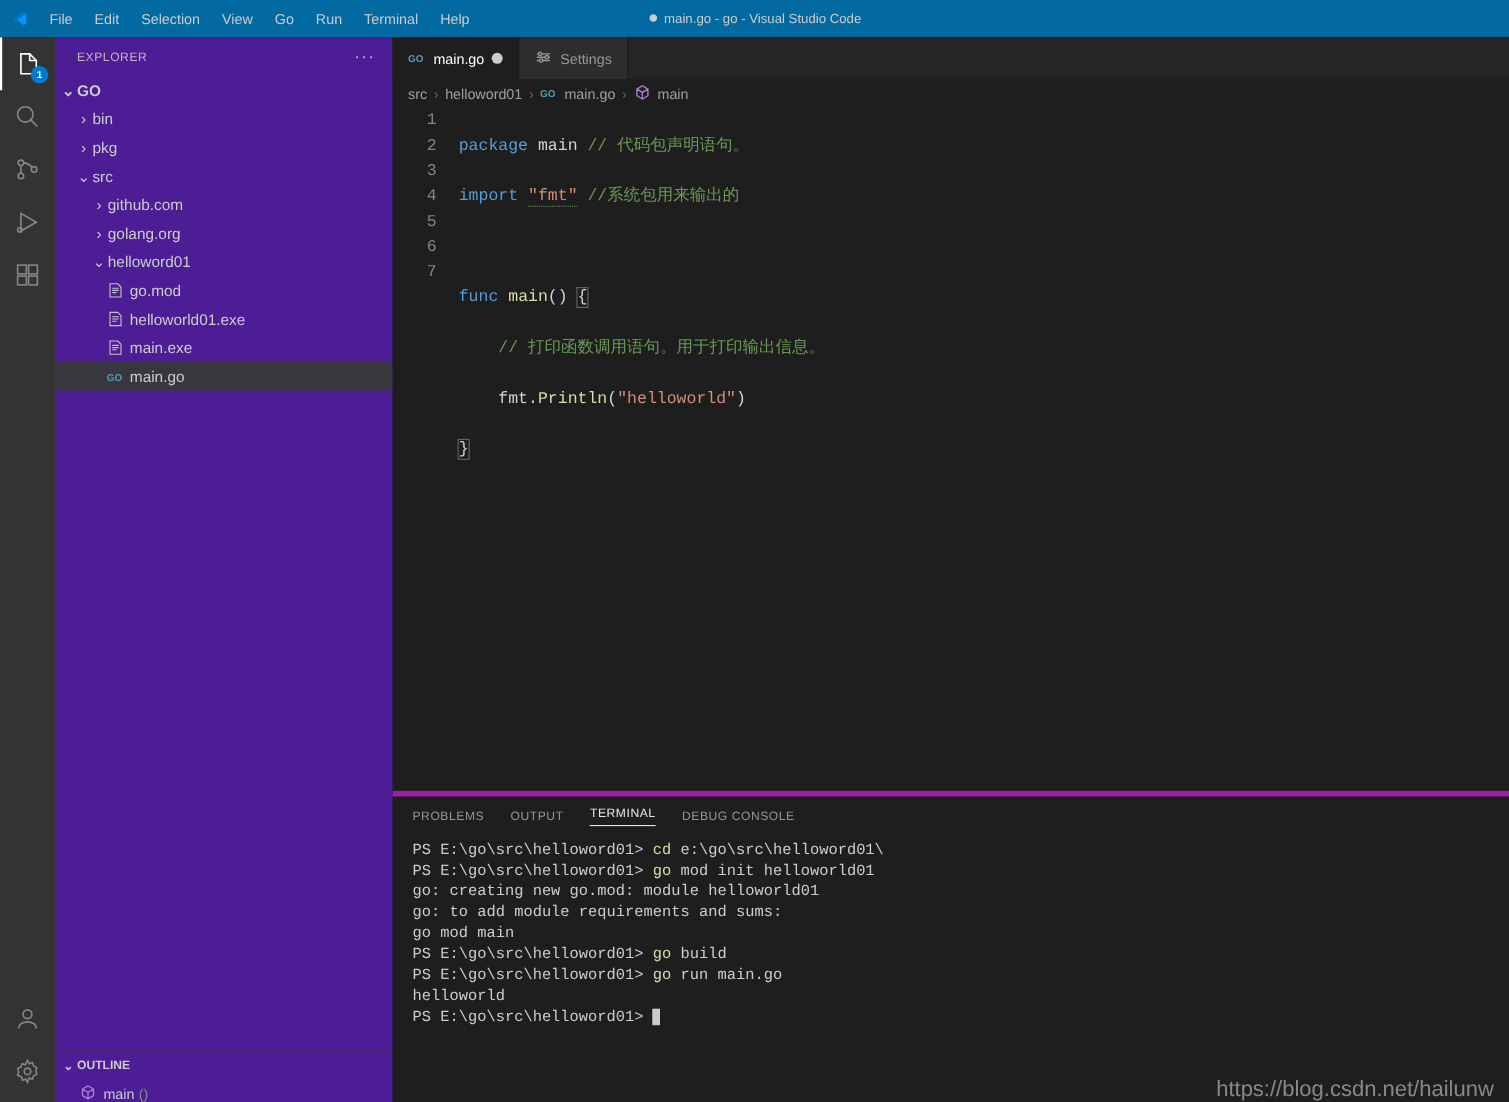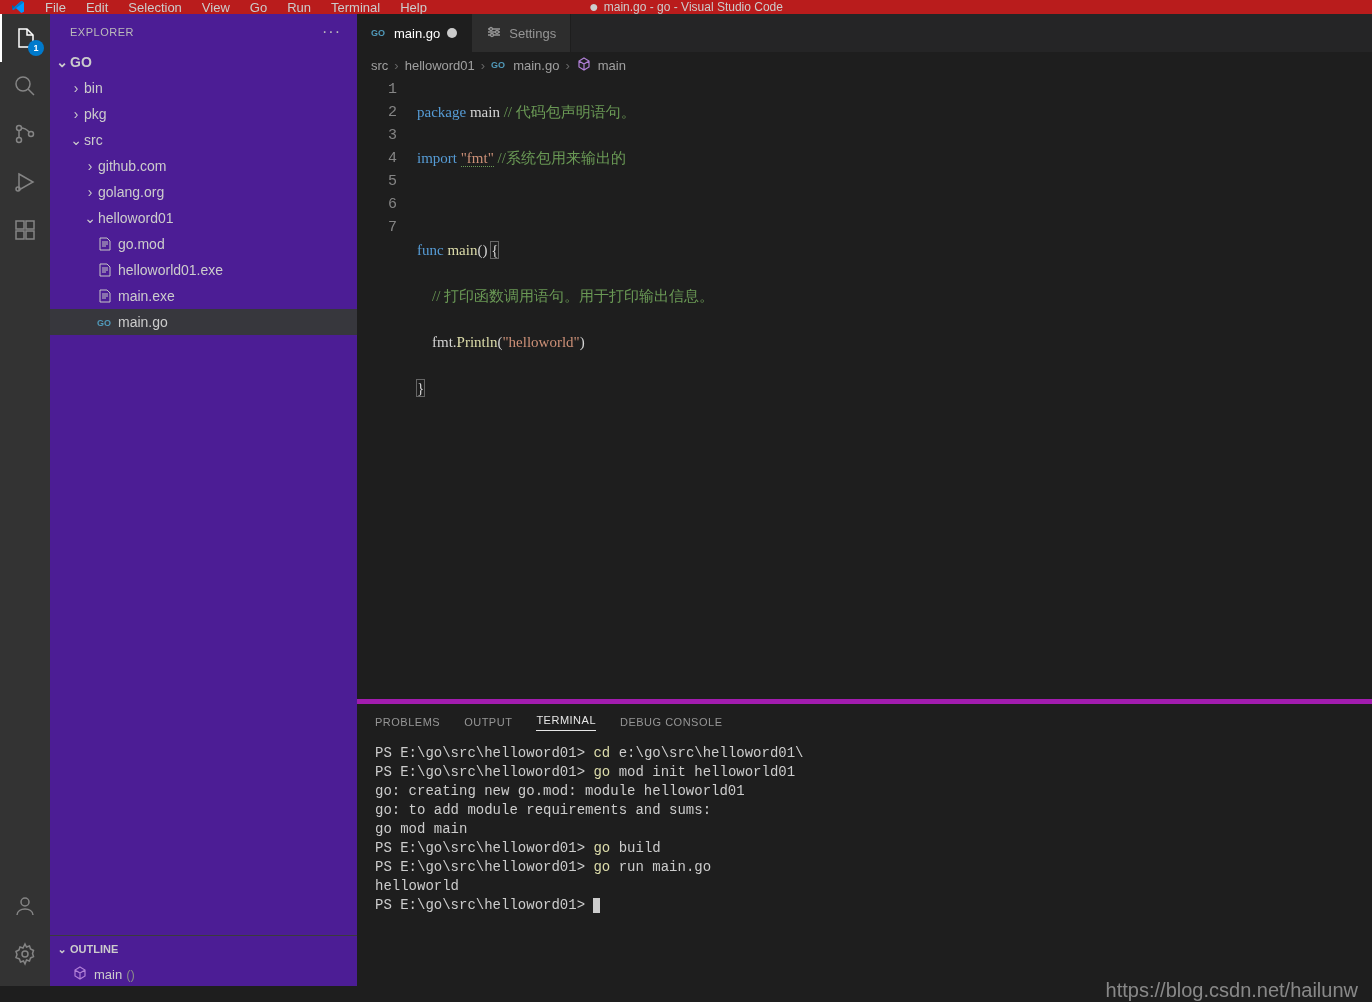--- a/index.html
+++ b/index.html
@@ -6,22 +6,22 @@
 body {
   font-family: "Segoe UI", -apple-system, sans-serif;
   background: #1e1e1e;
   color: #cccccc;
   font-size: 13px;
   overflow: hidden;
   width: 1372px;
   height: 1002px;
 }
 .titlebar {
-  height: 14px;
-  background: #b91c1c;
+  height: 34px;
+  background: #0369a1;
   display: flex;
   align-items: center;
   user-select: none;
 }
 .titlebar .logo {
   width: 35px;
   display: flex;
   align-items: center;
   justify-content: center;
 }
@@ -190,21 +190,21 @@
   font-family: Consolas, "Courier New", monospace;
   font-size: 15px;
   line-height: 23px;
 }
 .gutter {
   width: 60px;
   text-align: right;
   padding-right: 20px;
   color: #858585;
 }
-.code-lines { flex: 1; white-space: pre; font-family: Liberation Serif, serif; }
+.code-lines { flex: 1; white-space: pre; }
 .tok-keyword { color: #569cd6; }
 .tok-ident { color: #d4d4d4; }
 .tok-func { color: #dcdcaa; }
 .tok-string { color: #ce9178; }
 .tok-comment { color: #6a9955; }
 .tok-punct { color: #d4d4d4; }
 .tok-box { outline: 1px solid #666; }
 .panel {
   height: 287px;
   border-top: 5px solid #a21caf;

